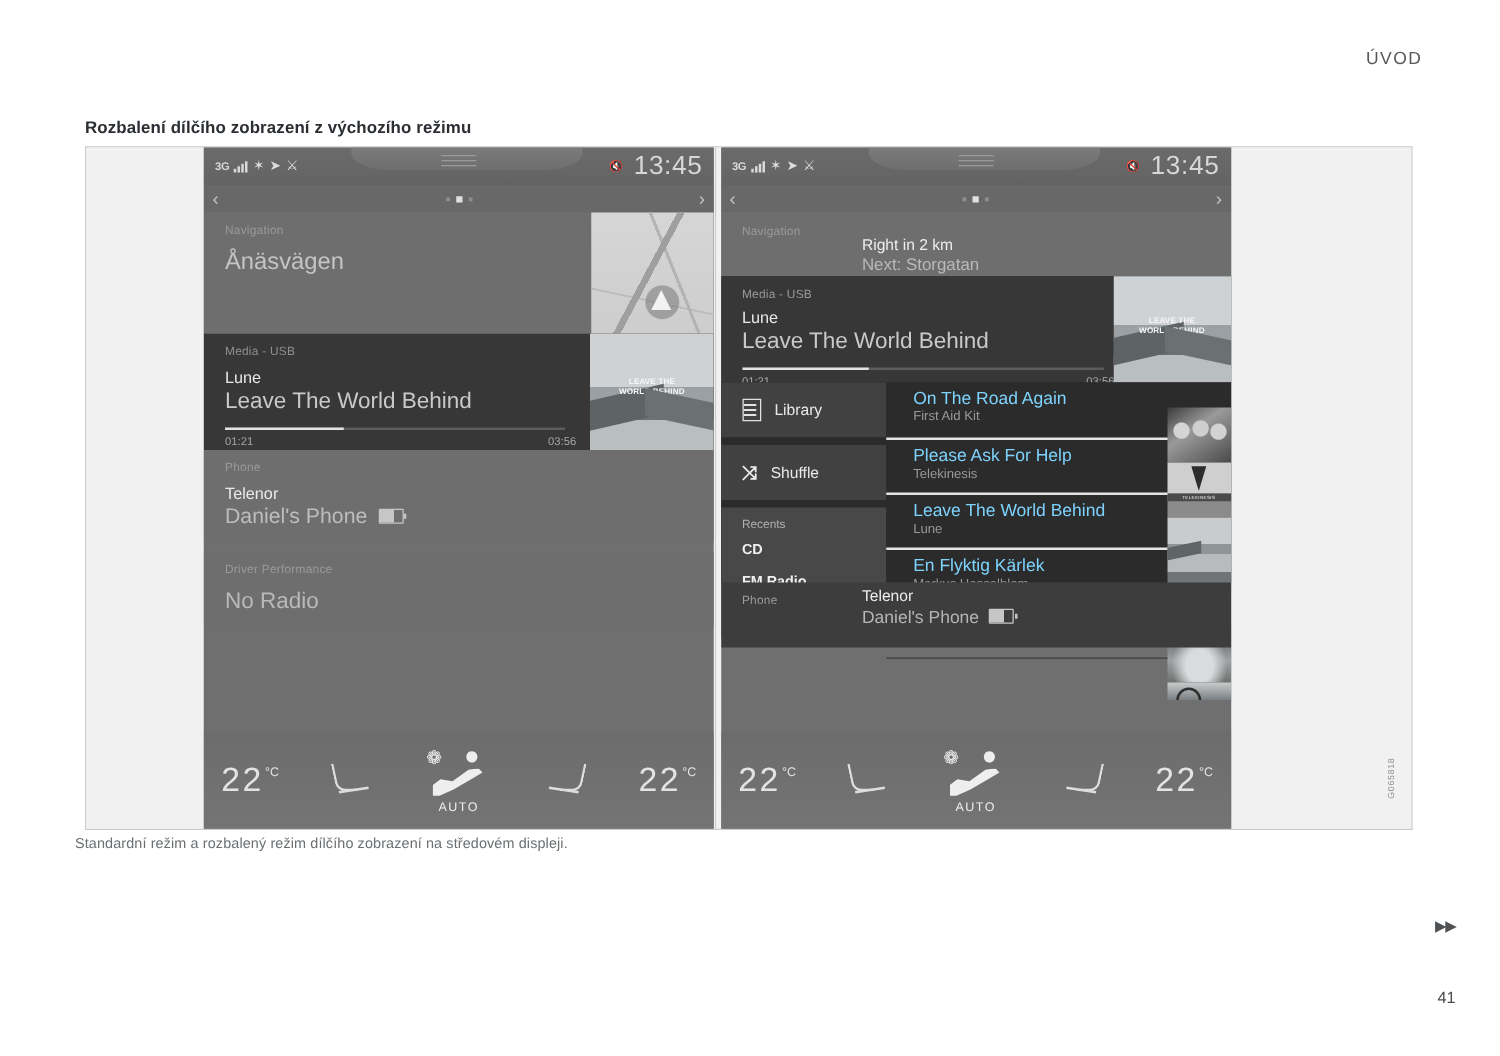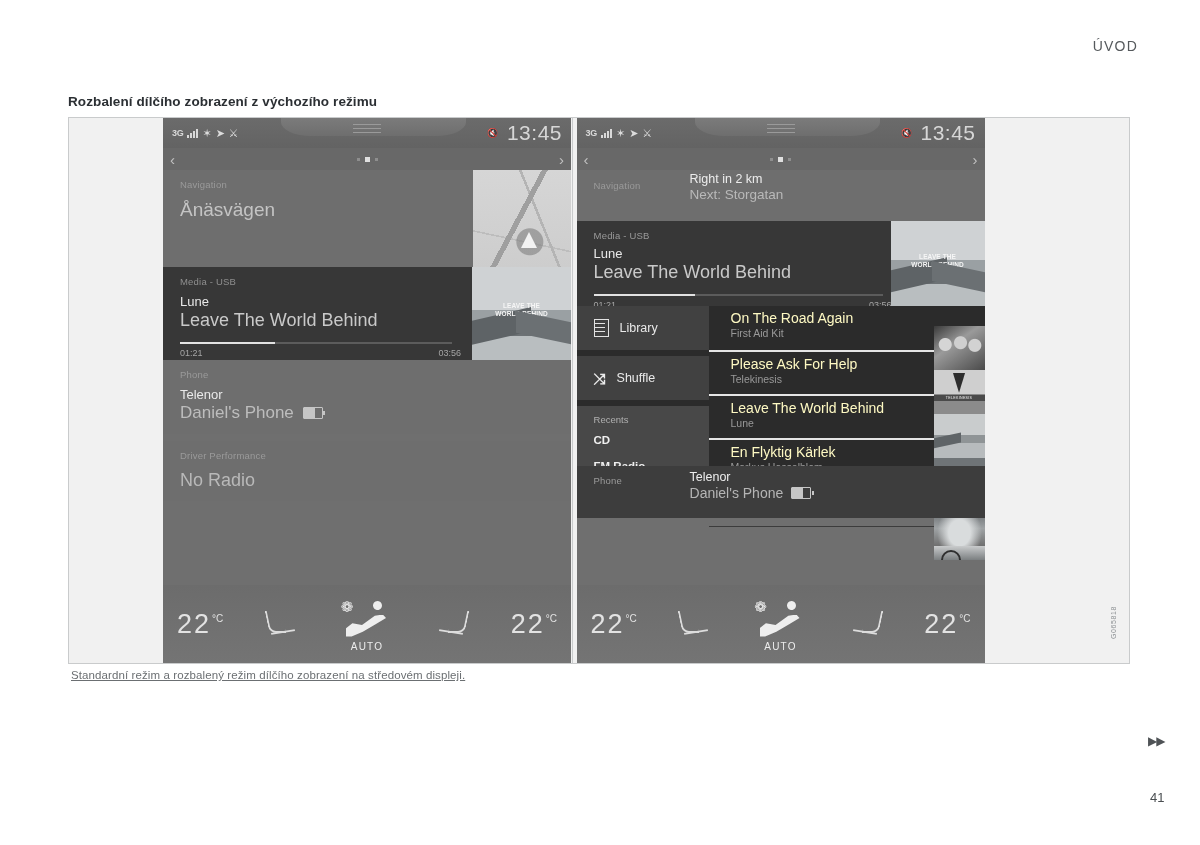--- a/index.html
+++ b/index.html
@@ -12,22 +12,22 @@
   
   .page-header{
     position:absolute;top:38px;right:62px;
     font-size:14px;letter-spacing:1.2px;color:#55595c;
   }
   .section-title{
     position:absolute;left:68px;top:94px;
     font-size:13.5px;font-weight:bold;color:#2b2f33;letter-spacing:.1px;
   }
   .figure-caption{
-    position:absolute;left:71px;top:669px;
-    font-size:11.5px;color:#6b6f72;letter-spacing:.1px;text-decoration:underline;
+    position:absolute;left:60px;top:669px;
+    font-size:11.5px;color:#6b6f72;letter-spacing:.1px;
   }
   .fig-code{
     position:absolute;left:1110px;top:606px;
     writing-mode:vertical-rl;transform:rotate(180deg);
     font-size:7px;color:#8d9194;letter-spacing:.6px;
   }
   .page-arrows{
     position:absolute;left:1148px;top:734px;
     font-size:12px;color:#4f5356;letter-spacing:-1px;
   }
@@ -205,21 +205,21 @@
   .auto-ico .person-body{
     position:absolute;left:6px;bottom:2px;width:40px;height:22px;
     background:#eee;
     clip-path:polygon(0 62%,16% 40%,40% 48%,72% 6%,92% 0,100% 16%,74% 44%,42% 78%,14% 100%,0 100%);
   }
   .auto-txt{font-size:10px;color:#ededed;letter-spacing:1.2px;}
 
   
   .nav-card-small{height:44px;background:#6e6e6e;position:relative;padding:7px 0 0 0;}
   .nav-card-small .card-lbl{position:absolute;left:17px;top:10px;}
-  .nav-sm-txt{position:absolute;left:113px;top:2px;}
+  .nav-sm-txt{position:absolute;left:113px;top:19px;}
   .nav-sm-1{font-size:12.5px;color:#ededed;}
   .nav-sm-2{font-size:13.5px;color:#b9b9b9;font-weight:300;margin-top:1px;}
 
   .media-expanded{background:#2e2e2e;position:relative;}
   .media-head{position:relative;padding:9px 0 0 17px;height:85px;box-sizing:border-box;background:#373737;}
 
   .media-body{position:relative;height:160px;background:#2b2b2b;display:flex;}
   .src-col{width:132px;position:relative;}
   .btn-tile{
     height:44px;display:flex;align-items:center;gap:11px;padding-left:17px;
@@ -237,21 +237,21 @@
   .recents .rec-lbl{font-size:9.5px;color:#b0b0b0;padding-left:17px;margin-bottom:9px;}
   .rec-item{font-size:11.5px;color:#f0f0f0;font-weight:bold;padding-left:17px;height:26px;}
 
   .track-col{flex:1;position:relative;background:#2b2b2b;}
   .track-hdr{font-size:11.5px;color:#d8d8d8;padding:2px 0 5px 22px;}
   .track-row{
     position:relative;height:44px;padding:4px 0 0 22px;box-sizing:border-box;
     border-top:2px solid #e5e5e5;
   }
   .track-row.first{border-top:none;}
-  .tr-title{font-size:14px;color:#fef9c3;font-weight:300;}
+  .tr-title{font-size:14px;color:#7dd3fc;font-weight:300;}
   .tr-artist{font-size:10.5px;color:#999;margin-top:1px;}
   .thumb-col{
     position:absolute;right:0;top:0;width:51px;
   }
   .thumb{width:51px;height:44px;position:relative;overflow:hidden;}
   .th1{background:linear-gradient(145deg,#3a3a3a,#9a9a9a 40%,#4a4a4a);}
   .th1::after{content:"";position:absolute;inset:0;background:
      radial-gradient(circle at 22% 42%,#d5d5d5 0 6px,transparent 7px),
      radial-gradient(circle at 52% 38%,#cfcfcf 0 6px,transparent 7px),
      radial-gradient(circle at 80% 44%,#d2d2d2 0 6px,transparent 7px);}

